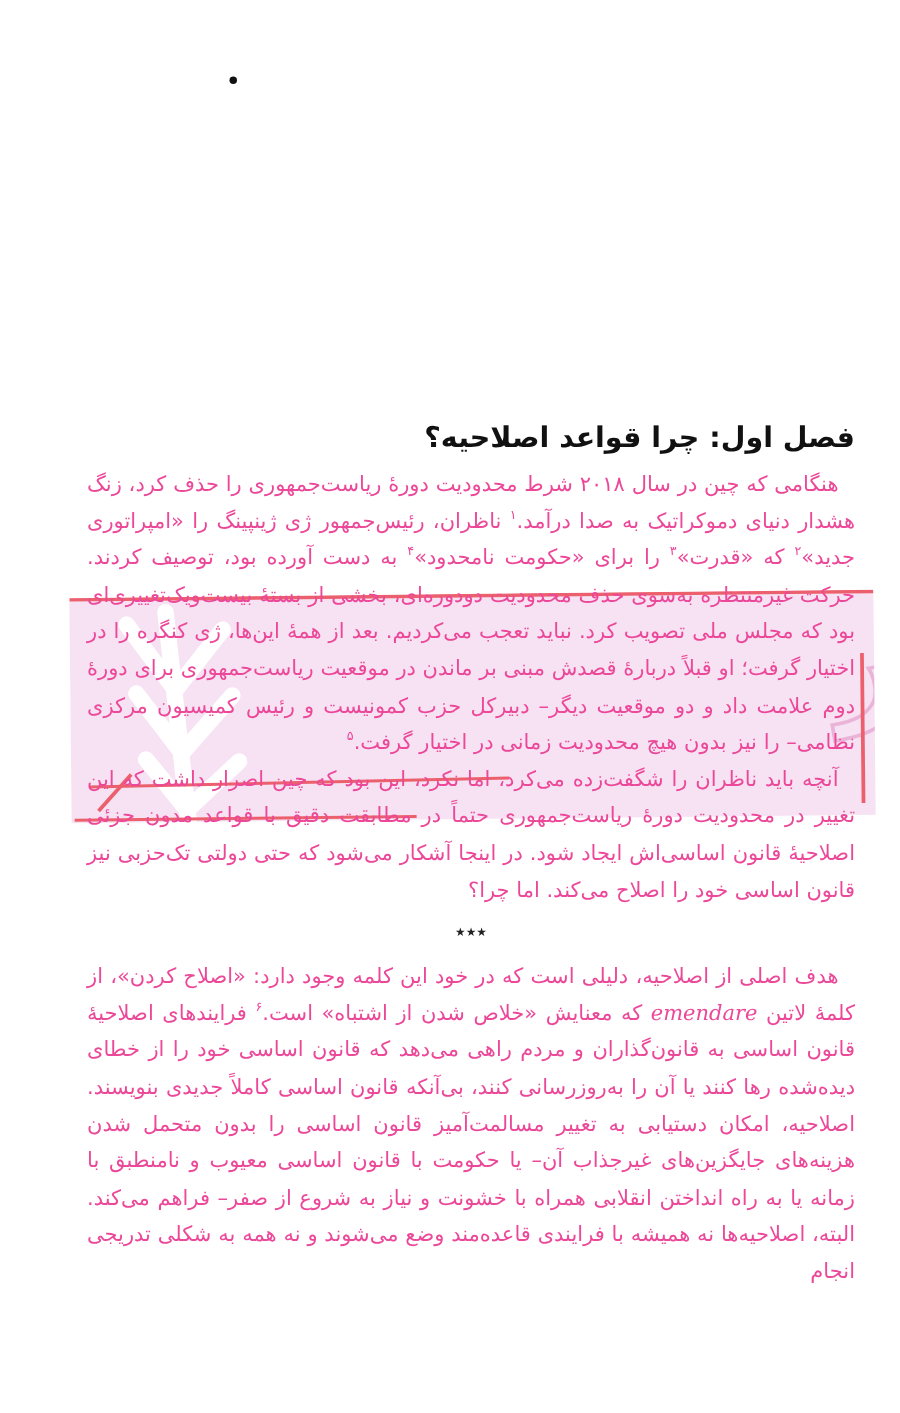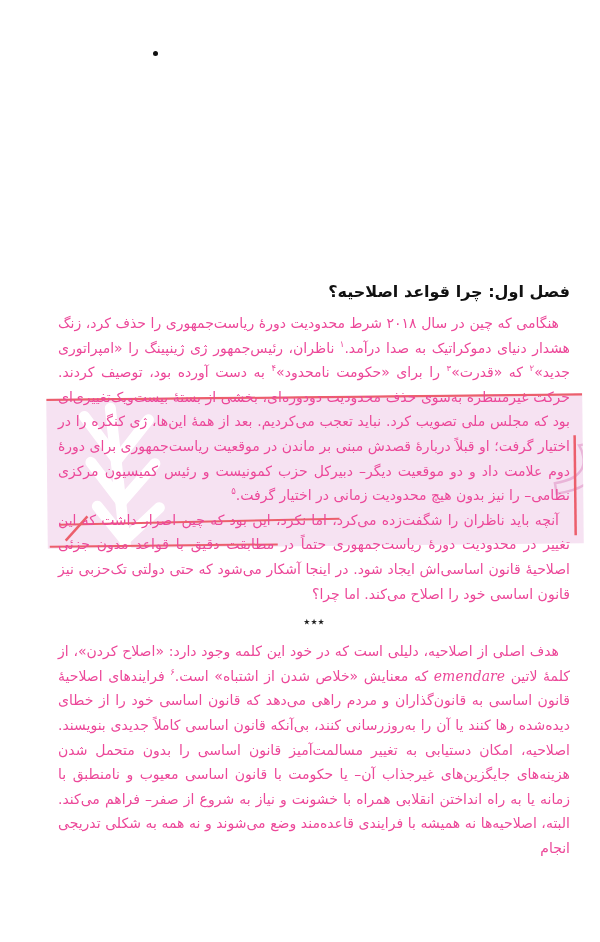--- a/index.html
+++ b/index.html
@@ -32,21 +32,21 @@
     font-family:"DejaVu Sans",sans-serif;
     font-weight:bold;
   }
   
   .content{
     position:absolute;
     top:280px;right:30px;left:58px;
     z-index:1;
   }
   h1.chapter{
-    font-size:16px;font-weight:bold;
+    font-size:19px;font-weight:bold;
     margin:0 0 7px 0;line-height:24px;
     color:#111;
   }
   p.body-par{
     margin:0;
     font-size:14px;
     line-height:24.6px;
     text-align:justify;
     text-indent:11px;
     color:#ec4899;

